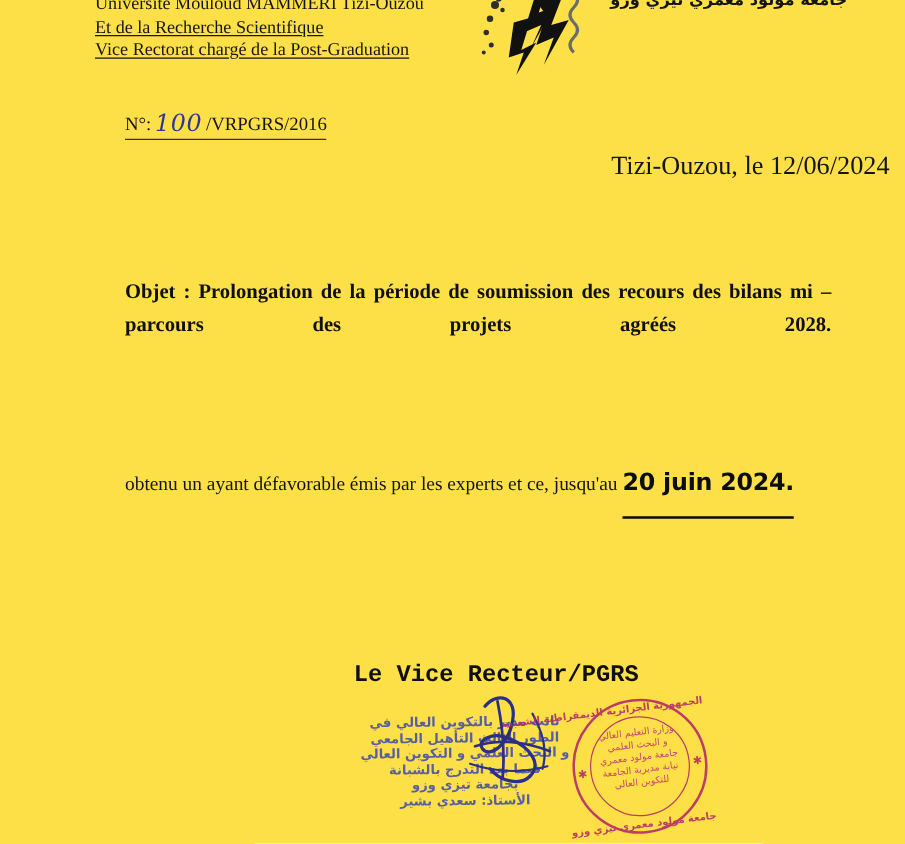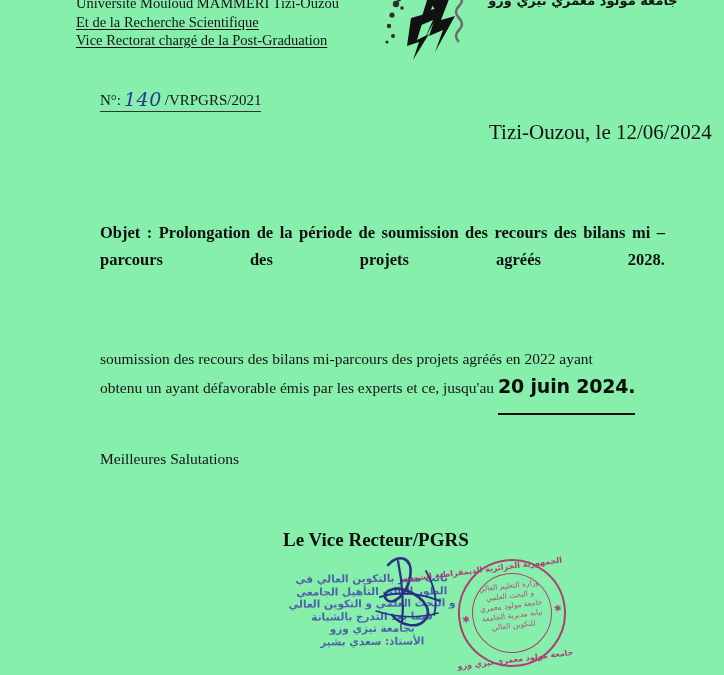--- a/index.html
+++ b/index.html
@@ -8,21 +8,21 @@
     background: #ffffff;
   }
   body {
     font-family: "Liberation Serif", "DejaVu Serif", serif;
     color: #1a1a1a;
   }
   #page {
     position: relative;
     width: 724px;
     height: 675px;
-    background: #86efac;
+    background: #fde047;
     overflow: hidden;
   }
 
   
   .header-fr {
     position: absolute;
     left: 76px;
     top: -6px;
     width: 310px;
     font-size: 14.5px;
@@ -147,20 +147,21 @@
 
   
   .sig-title {
     position: absolute;
     left: 283px;
     top: 529px;
     font-size: 19px;
     font-weight: bold;
     color: #0f0f0f;
     white-space: nowrap;
+    font-family: Liberation Mono, monospace;
   }
 
   
   .stamp-rect {
     position: absolute;
     left: 272px;
     top: 572px;
     width: 200px;
     height: 78px;
     direction: rtl;
@@ -271,33 +272,31 @@
         <circle cx="21" cy="18" r="1.8"></circle>
         <circle cx="6" cy="52" r="1.6"></circle>
       </g>
       <g fill="#6b6b6b">
         <path d="M78 4 q6 6 0 12 q-6 6 0 12 q6 6 0 12 q-6 6 0 12" stroke="#6b6b6b" stroke-width="2.5" fill="none"></path>
       </g>
     </svg>
   </div>
 
   <div class="refline">
-    <span>N°:</span><span class="ref-hand">140</span><span>/VRPGRS/2021</span>
+    <span>N°:</span><span class="ref-hand">100</span><span>/VRPGRS/2016</span>
   </div>
 
   <div class="dateline">Tizi-Ouzou, le 12/06/2024</div>
 
   <div class="objet">Objet : Prolongation de la période de soumission des recours des bilans mi –parcours des projets agréés 2028.</div>
 
-  <div class="body-line" id="body-l2">soumission des recours des bilans mi-parcours des projets agréés en 2022  ayant</div>
   <div class="body-line" id="body-l3">
     <span>obtenu un  ayant défavorable émis par les experts et ce, jusqu'au</span><span class="deadline">20 juin 2024.</span>
   </div>
 
-  <div class="salutation">Meilleures Salutations</div>
 
   <div class="sig-title">Le Vice Recteur/PGRS</div>
 
   <div class="stamp-rect">
     <span class="sl">نائب مدير بالتكوين العالي في</span>
     <span class="sl">الطور الثالث التأهيل الجامعي</span>
     <span class="sl">و البحث العلمي و التكوين العالي</span>
     <span class="sl">فيما بعد التدرج بالشبانة</span>
     <span class="sl">بجامعة تيزي وزو</span>
     <span class="sl">الأستاذ: سعدي بشير</span>

